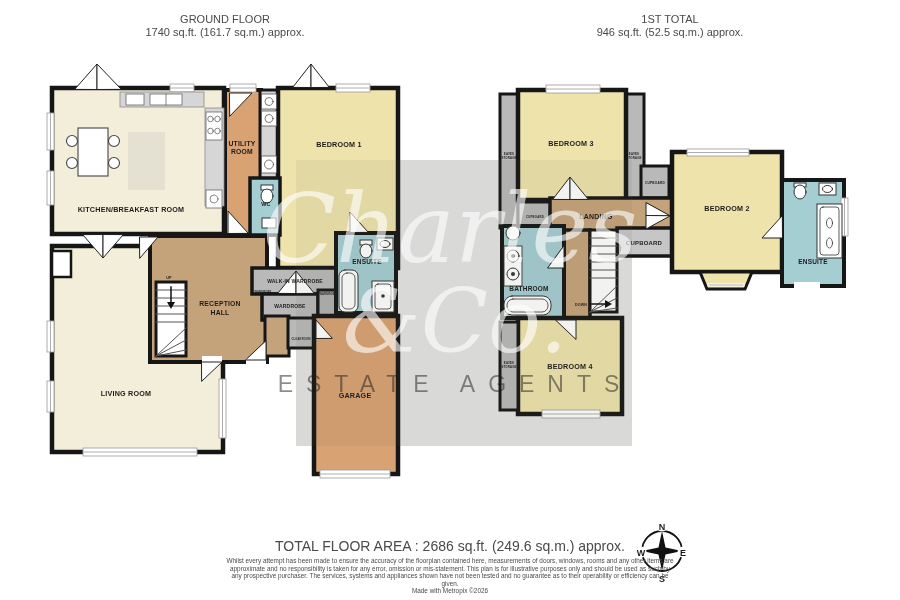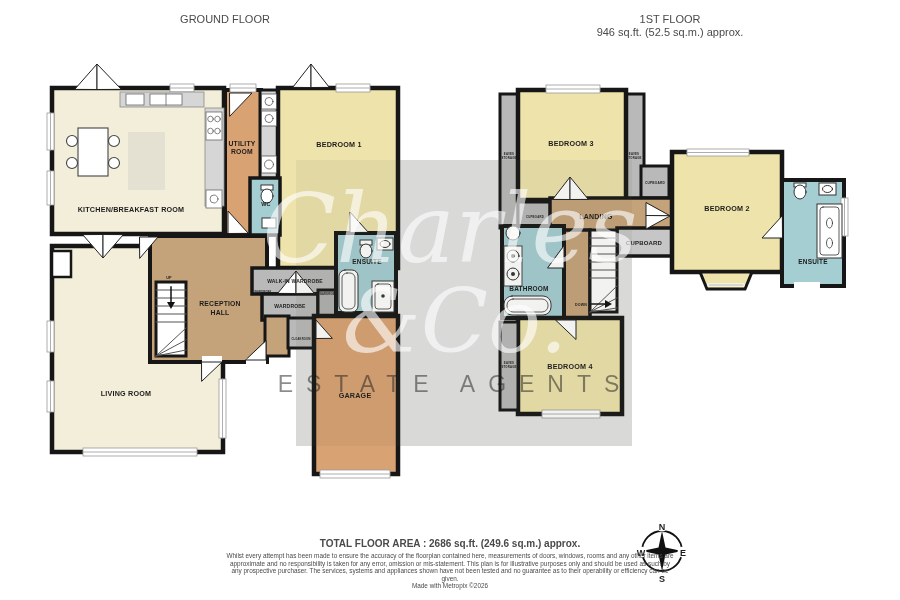--- a/index.html
+++ b/index.html
@@ -3,37 +3,38 @@
 <meta charset="utf-8">
 <style>
   html,body{margin:0;padding:0;background:#fff;}
   #stage{position:relative;width:900px;height:600px;background:#fff;overflow:hidden;
          font-family:"Liberation Sans",sans-serif;padding-left:16px;}
   .hdr{position:absolute;top:13px;text-align:center;color:#4a4a4a;font-size:11px;line-height:13px;}
   #hdr-ground{left:60px;width:330px;}
   #hdr-first{left:505px;width:330px;}
   #plan-svg{position:absolute;left:0;top:0;}
   #footer{position:absolute;left:0;top:538px;width:900px;text-align:center;color:#4a4a4a;}
-  #footer .total{font-size:10px;margin:0 0 3px 0;font-weight:bold;}
+  #footer .total{font-size:14px;margin:0 0 3px 0;}
   #footer .disclaimer{width:452px;margin:0 auto;font-size:6.4px;line-height:7.5px;}
   #footer .credit{font-size:6.4px;line-height:7.5px;margin-top:0;}
   text{font-family:"Liberation Sans",sans-serif;fill:#1c1c1c;}
   .rmlbl{font-weight:bold;letter-spacing:.2px;}
   .wm-script{font-family:"DejaVu Serif",serif;font-style:italic;fill:#fff;}
 </style>
 </head>
 <body>
 
 <div id="stage">
 
   <div class="hdr" id="hdr-ground">
     <div>GROUND FLOOR</div>
+    <div>1740 sq.ft. (161.7 sq.m.) approx.</div>
   </div>
   <div class="hdr" id="hdr-first">
-    <div>1ST FLOOR</div>
+    <div>1ST TOTAL</div>
     <div>946 sq.ft. (52.5 sq.m.) approx.</div>
   </div>
 
   <svg id="plan-svg" width="900" height="600" viewBox="0 0 900 600">
 
     <rect x="296" y="160" width="336" height="286" fill="#e4e4e4"></rect>
 
     <g stroke-linecap="square">
 
       <rect x="52" y="88" width="172" height="146" fill="#f3eed9" stroke="#161616" stroke-width="4.5"></rect>

